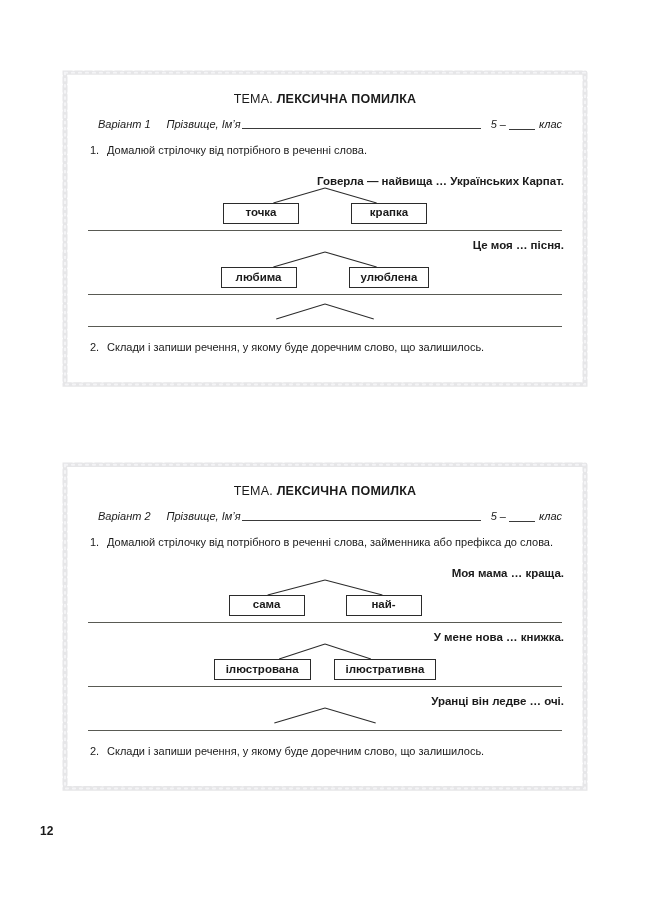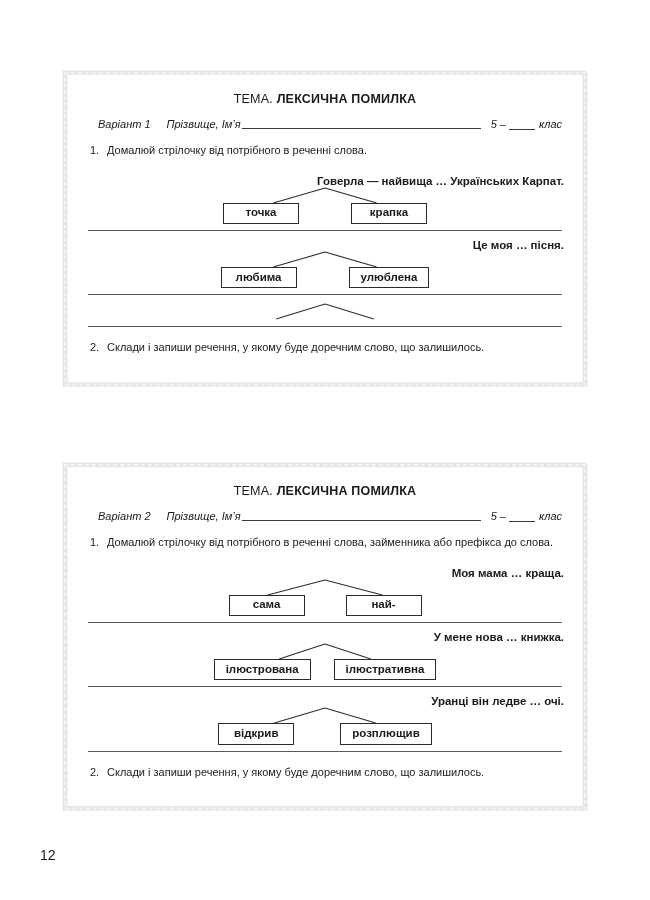--- a/index.html
+++ b/index.html
@@ -141,23 +141,23 @@
     min-width: 52px;
     white-space: nowrap;
   }
 
   .spacer-bottom { height: 12px; }
 
   
   .folio {
     position: absolute;
     left: 40px;
-    bottom: 37px;
-    font-size: 14px;
-    font-weight: 400;
+    bottom: 62px;
+    font-size: 12px;
+    font-weight: 700;
     color: #1a1a1a;
   }
 </style>
 </head>
 <body>
 
 <div class="page">
 
   <div class="card" id="card-0" style="top:70px;">
     <div class="card-deco">
@@ -305,24 +305,20 @@
         <div class="divider"></div>
 
         <div class="ex">
           <div class="ex-sentence">Уранці він ледве … очі.</div>
           <div class="ex-connectors">
             <svg viewBox="0 0 500 17" preserveAspectRatio="none">
               <line x1="250" y1="1" x2="197" y2="16" stroke="#2b2b2b" stroke-width="1.1"></line>
               <line x1="250" y1="1" x2="303" y2="16" stroke="#2b2b2b" stroke-width="1.1"></line>
             </svg>
           </div>
-          <div class="ex-options" style="gap:46px;">
-            <div class="opt">відкрив</div>
-            <div class="opt">розплющив</div>
-          </div>
         </div>
 
         <div class="divider"></div>
       </div>
 
       <div class="task">
         <span class="num">2.</span>
         <span class="txt">Склади і запиши речення, у якому буде доречним слово, що залишилось.</span>
       </div>
 

